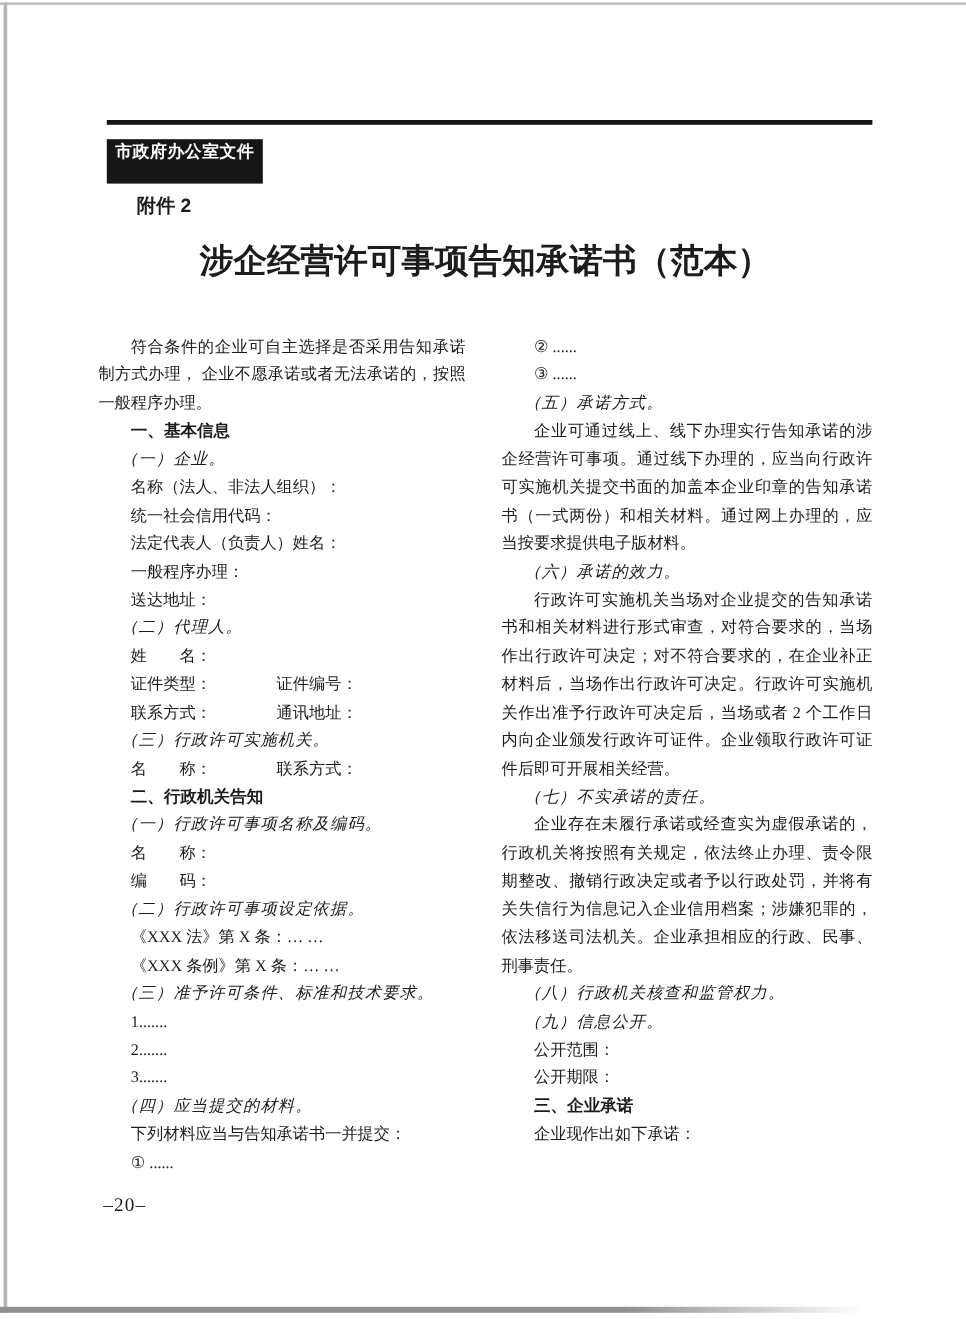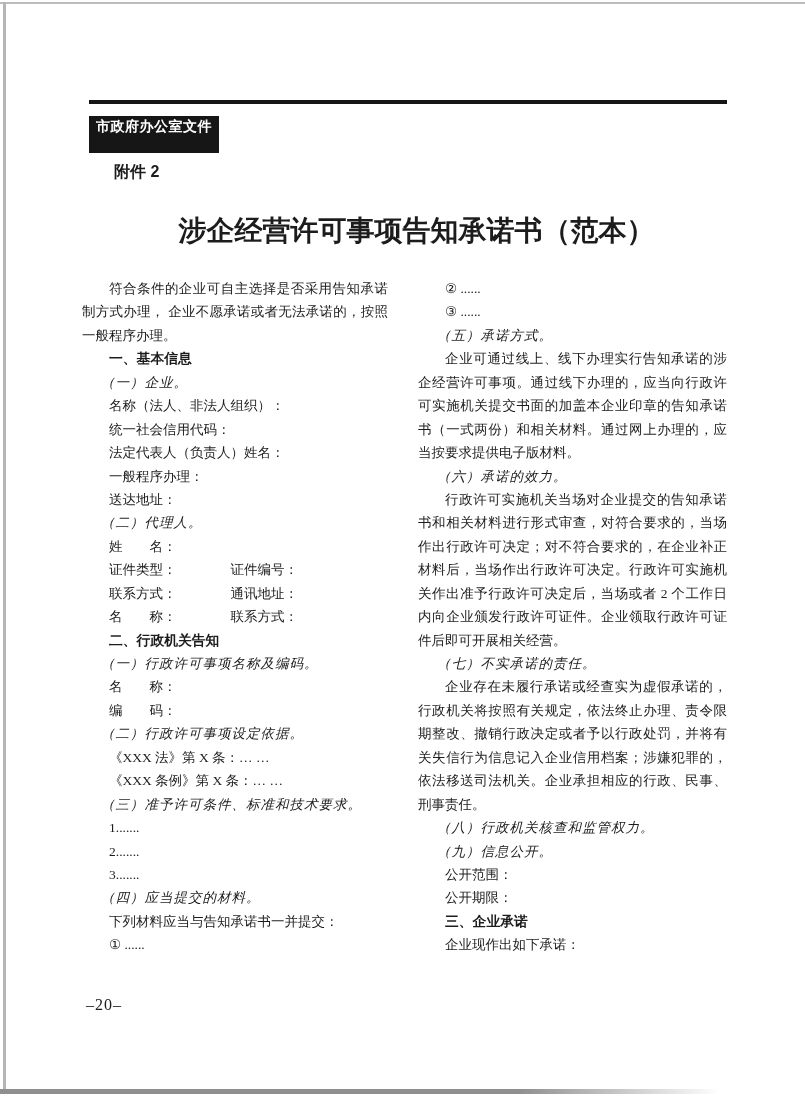--- a/index.html
+++ b/index.html
@@ -17,21 +17,21 @@
   .header-badge{
     position:absolute; left:89px; top:84px; height:37px; line-height:21px; padding:0 7px;
     background:#161616; color:#ffffff; font-family:"Liberation Sans","DejaVu Sans",sans-serif;
     font-weight:bold; font-size:14px; letter-spacing:0.5px;margin-top:32px;
   }
   .attachment {
     position:absolute; left:114px; top:162px;
     font-family:"Liberation Sans","DejaVu Sans",sans-serif; font-weight:bold; font-size:16px;
   }
   .title {
-    position:absolute; left:82px; top:198px; width:645px; margin:12px; text-align:center;
+    position:absolute; left:82px; top:198px; width:645px; margin:0; text-align:center;
     font-size:28px; font-weight:bold; line-height:42px;
   }
   
   .columns  { position:absolute; left:82px; top:277px; width:645px; display:flex; gap:30px; }
   .col-left { width:306px; }
   .col-right{ width:309px; }
   .line { height:23.45px; line-height:23.45px; font-size:13.5px; white-space:pre; overflow:hidden; }
   .line.fill { white-space:normal; text-align:justify; }
   .line.fill::after { content:""; display:inline-block; width:100%; height:0; }
   .s-p, .s-h, .s-f { text-indent:27px; }
@@ -64,20 +64,21 @@
         <div class="line s-k">（一）企业。</div>
         <div class="line s-f">名称（法人、非法人组织）：</div>
         <div class="line s-f">统一社会信用代码：</div>
         <div class="line s-f">法定代表人（负责人）姓名：</div>
         <div class="line s-f">一般程序办理：</div>
         <div class="line s-f">送达地址：</div>
         <div class="line s-k">（二）代理人。</div>
         <div class="line s-f">姓　　名：</div>
         <div class="line s-f">证件类型：　　　　证件编号：</div>
         <div class="line s-f">联系方式：　　　　通讯地址：</div>
+        <div class="line s-k">（三）行政许可实施机关。</div>
         <div class="line s-f">名　　称：　　　　联系方式：</div>
         <div class="line s-h">二、行政机关告知</div>
         <div class="line s-k">（一）行政许可事项名称及编码。</div>
         <div class="line s-f">名　　称：</div>
         <div class="line s-f">编　　码：</div>
         <div class="line s-k">（二）行政许可事项设定依据。</div>
         <div class="line s-f">《XXX 法》第 X 条：… …</div>
         <div class="line s-f">《XXX 条例》第 X 条：… …</div>
         <div class="line s-k">（三）准予许可条件、标准和技术要求。</div>
         <div class="line s-f">1.......</div>

